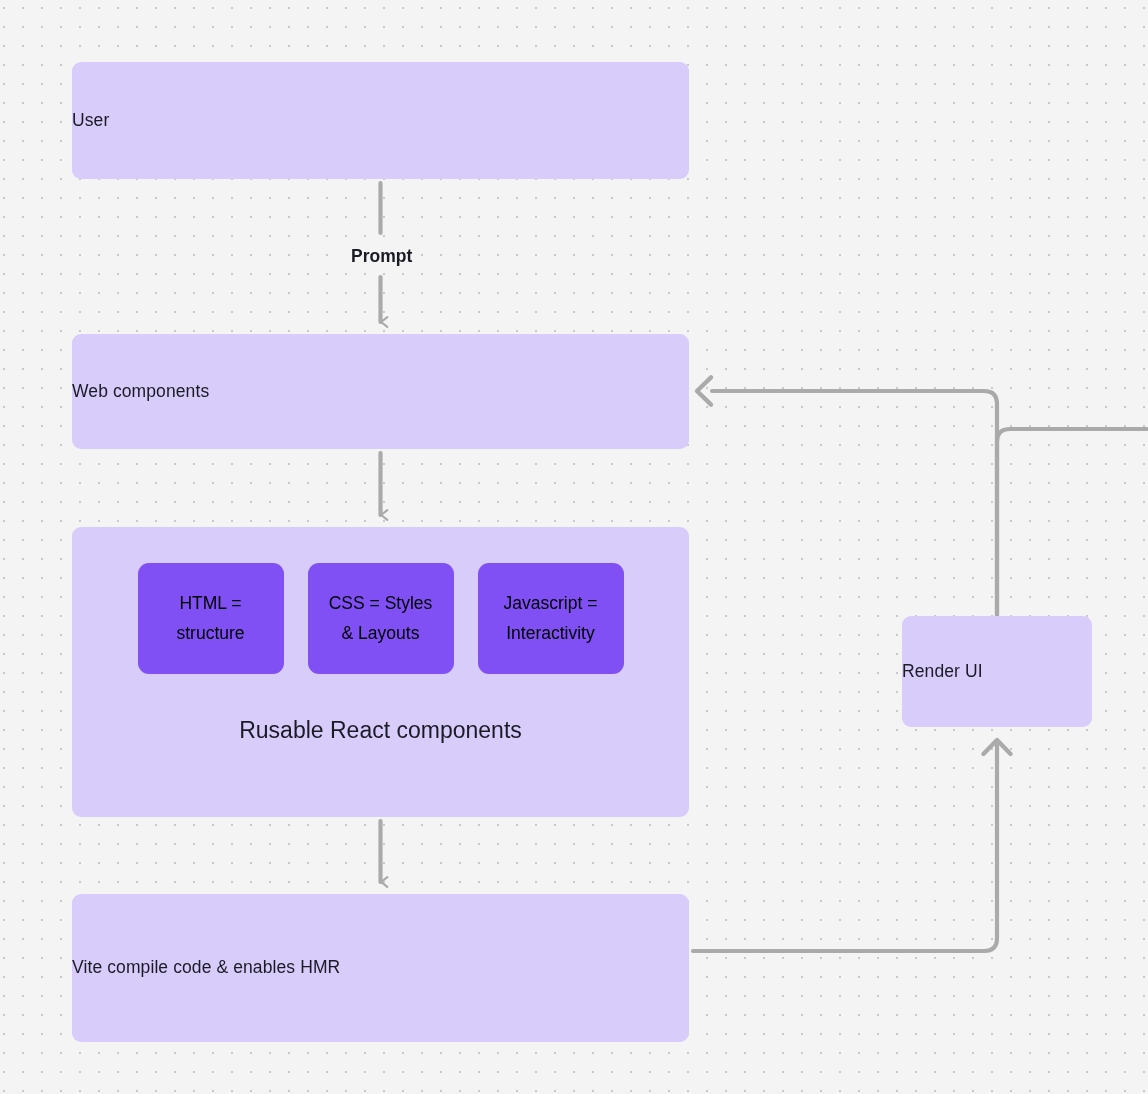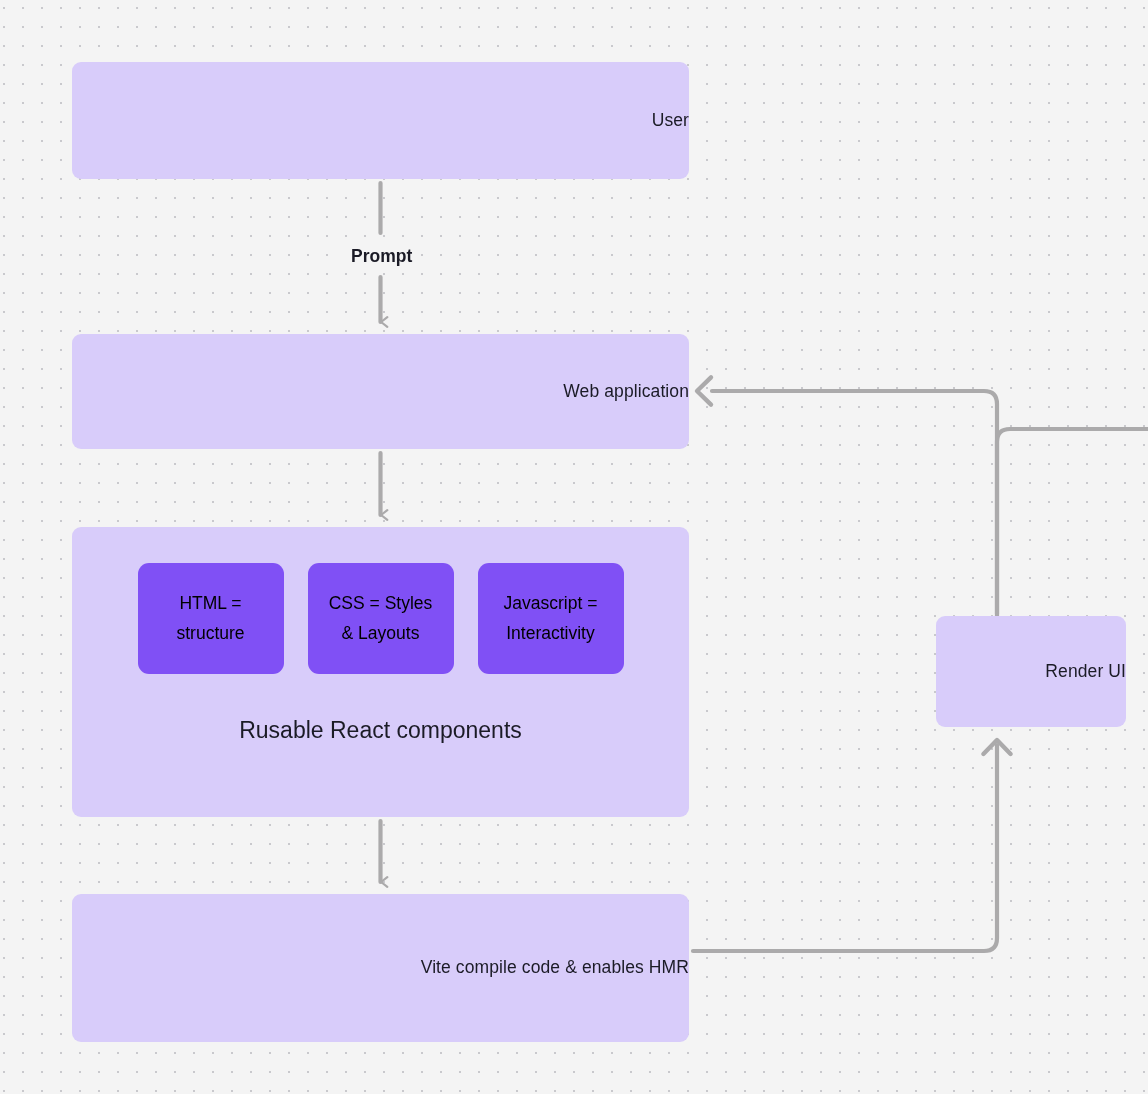--- a/index.html
+++ b/index.html
@@ -28,36 +28,36 @@
     height: 1094px;
     pointer-events: none;
   }
   .node {
     position: absolute;
     box-sizing: border-box;
     background: #d8ccfa;
     border-radius: 9px;
     display: flex;
     align-items: center;
-    justify-content: flex-end;
+    justify-content: flex-start;
   }
   .node-label {
     color: #1b1b26;
     font-size: 17.5px;
     line-height: 1.35;
     text-align: center;
     letter-spacing: 0.1px;
     white-space: pre;
   }
   
   #node-user       { left: 72px;  top: 62px;  width: 617px; height: 117px; }
   #node-webapp     { left: 72px;  top: 334px; width: 617px; height: 115px; }
   #node-react      { left: 72px;  top: 527px; width: 617px; height: 290px; display: block; }
   #node-vite       { left: 72px;  top: 894px; width: 617px; height: 148px; }
-  #node-render     { left: 936px; top: 616px; width: 190px; height: 111px; }
+  #node-render     { left: 902px; top: 616px; width: 190px; height: 111px; }
 
   .subrow {
     position: absolute;
     left: 0;
     top: 36px;
     width: 100%;
     display: flex;
     justify-content: center;
     gap: 24px;
   }
@@ -138,21 +138,21 @@
     </g>
   </svg>
 
   <div class="node" id="node-user">
     <span class="node-label">User</span>
   </div>
 
   <div class="edge-label" id="label-prompt">Prompt</div>
 
   <div class="node" id="node-webapp">
-    <span class="node-label">Web application</span>
+    <span class="node-label">Web components</span>
   </div>
 
   <div class="node" id="node-react">
     <div class="subrow">
       <div class="subnode">
         <span class="subnode-label">HTML =
 structure</span>
       </div>
       <div class="subnode">
         <span class="subnode-label">CSS = Styles

